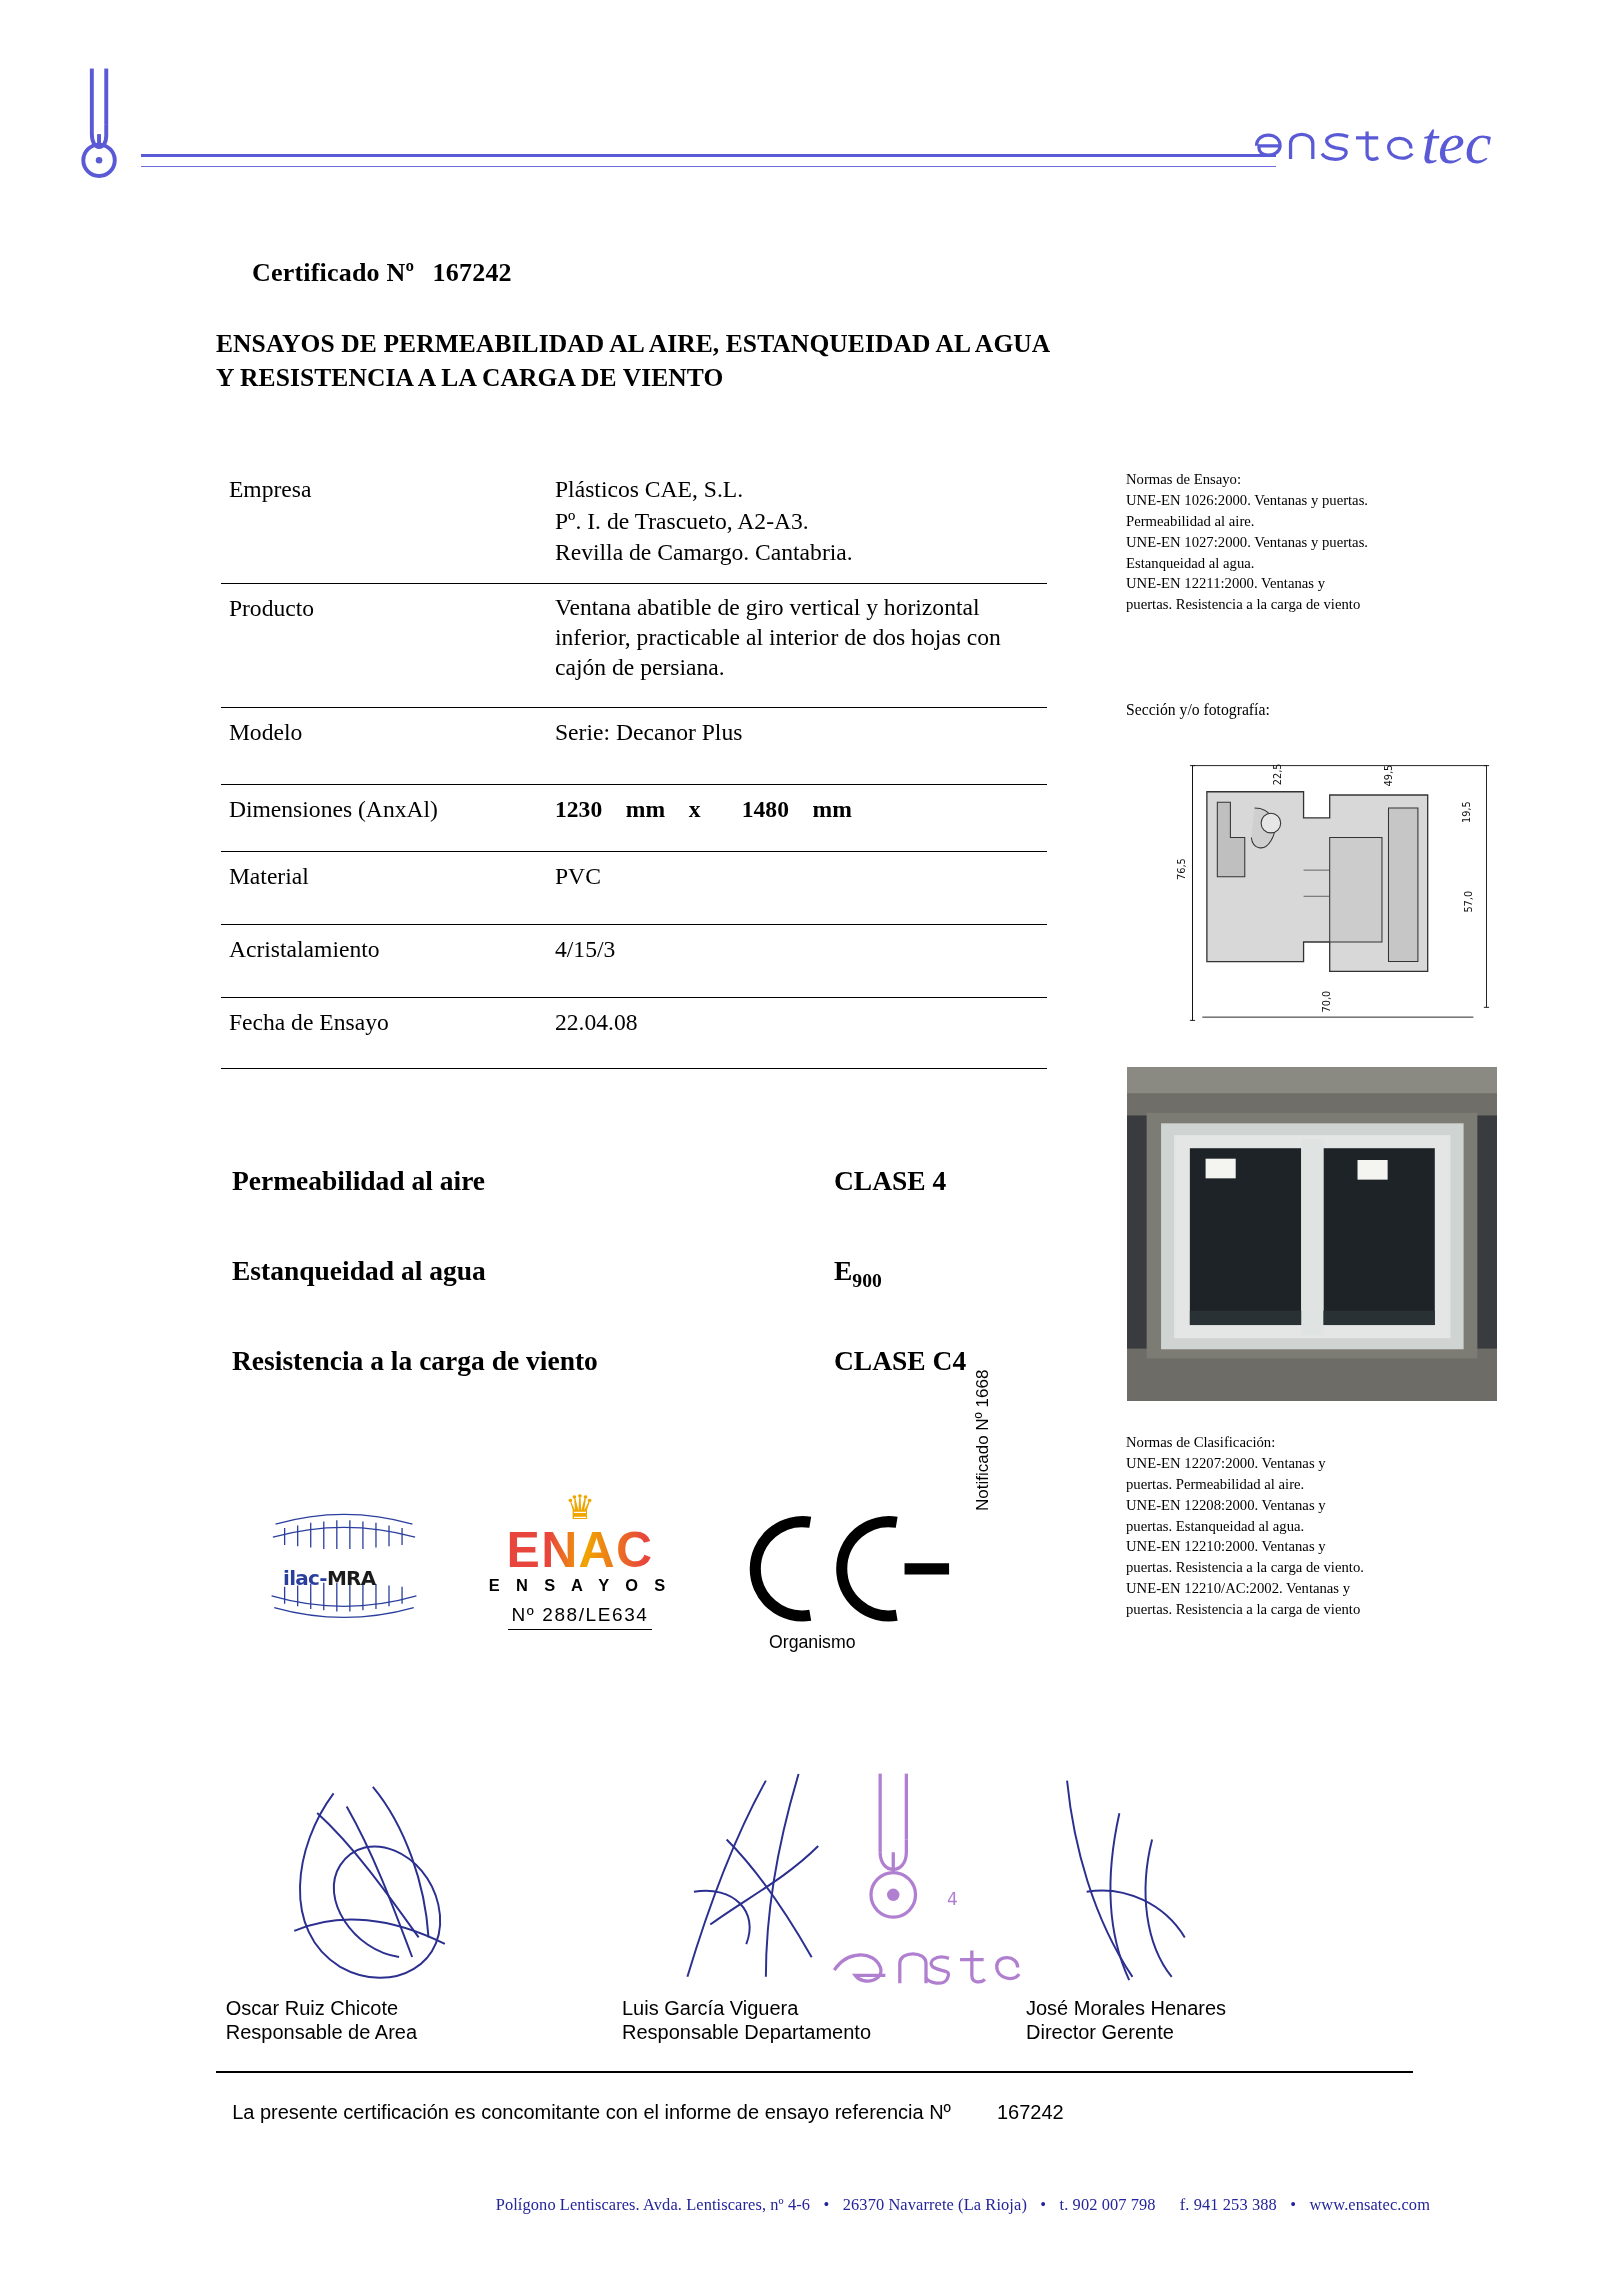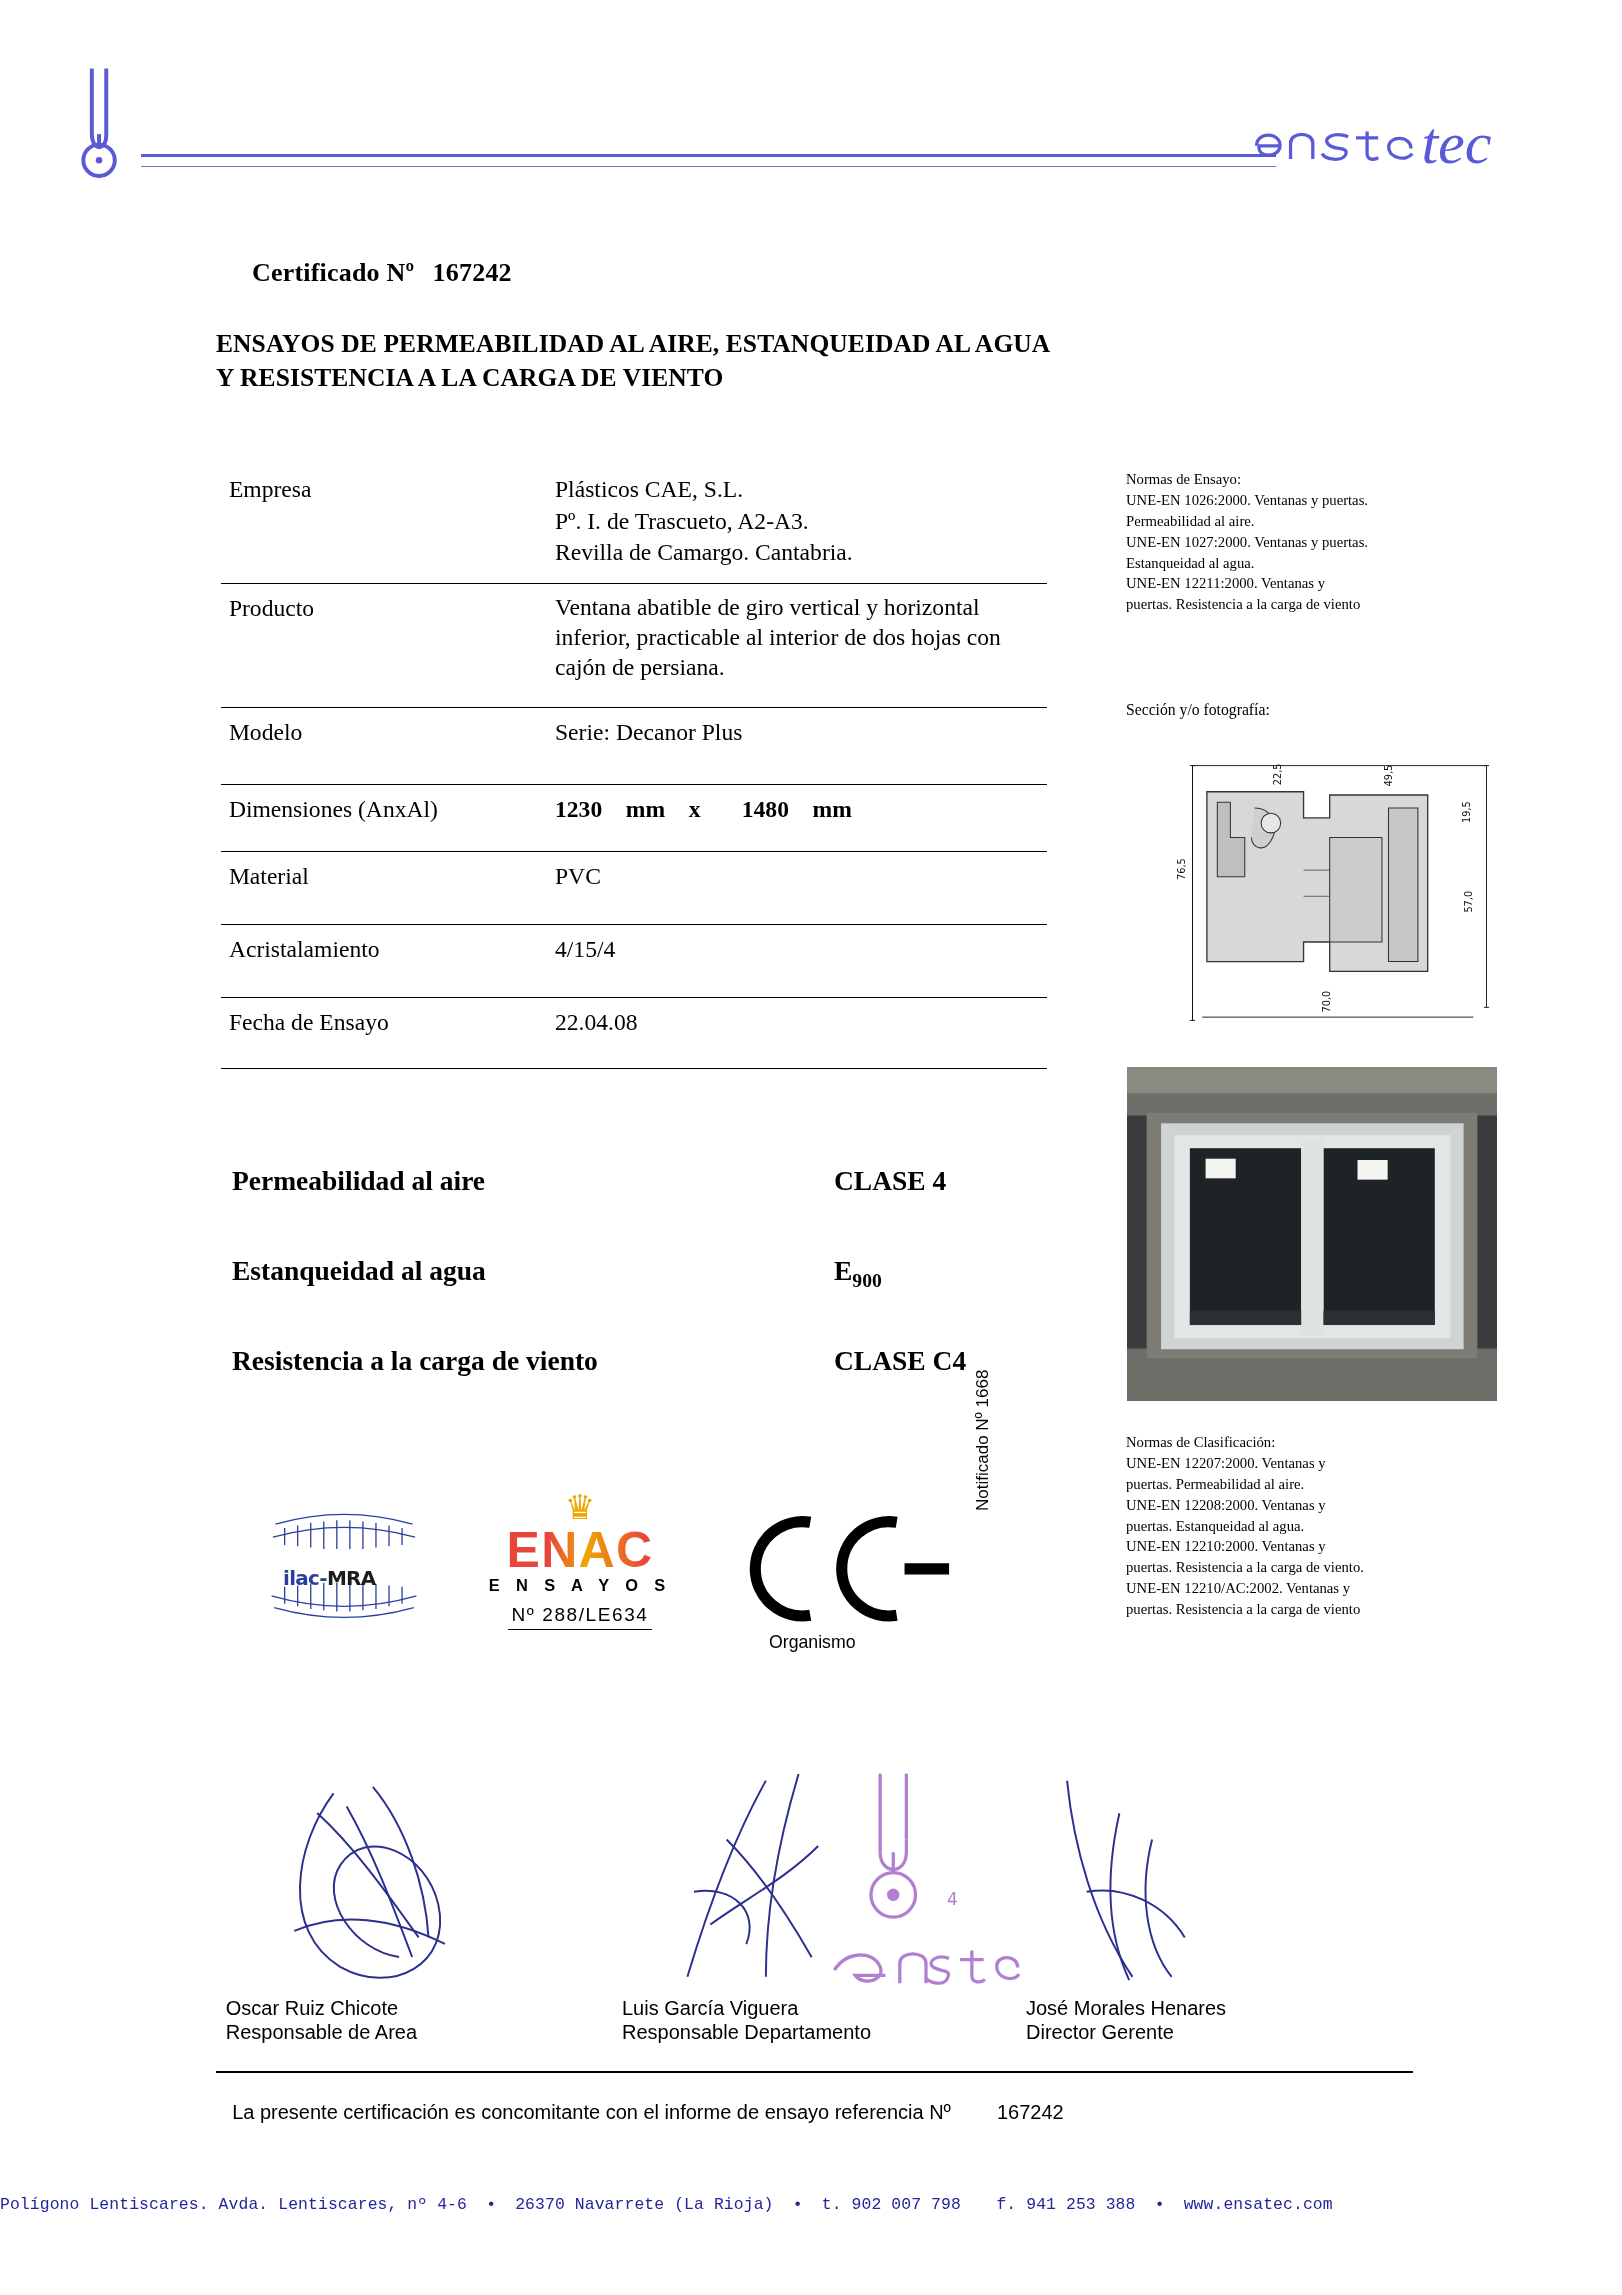--- a/index.html
+++ b/index.html
@@ -277,22 +277,22 @@
     font-family: "Liberation Sans", sans-serif;
     font-size: 20px;
     white-space: pre;
   }
 
   
   .footer {
     position: absolute;
     left: 0; top: 2195px;
     width: 1430px;
-    text-align: left;
-    font-family: Liberation Mono, monospace;
+    text-align: right;
+    font-family: Liberation Serif, serif;
     font-size: 16.4px;
     color: #24249c;
     letter-spacing: 0.1px;
   }
   .footer .dot { color: #24249c; padding: 0 9.2px; }
 
   .scribble { position: absolute; }
 </style>
 </head>
 <body>
@@ -359,21 +359,21 @@
     <div class="dims-val">1230    mm    x       1480    mm</div>
   </div>
 
   <div class="lrow" style="min-height:73px;">
     <div class="lkey">Material</div>
     <div class="lval">PVC</div>
   </div>
 
   <div class="lrow" style="min-height:73px;">
     <div class="lkey">Acristalamiento</div>
-    <div class="lval">4/15/4</div>
+    <div class="lval">4/15/3</div>
   </div>
 
   <div class="lrow" style="min-height:71px;">
     <div class="lkey">Fecha de Ensayo</div>
     <div class="lval">22.04.08</div>
   </div>
 
 </div>
 
 <div class="results">

